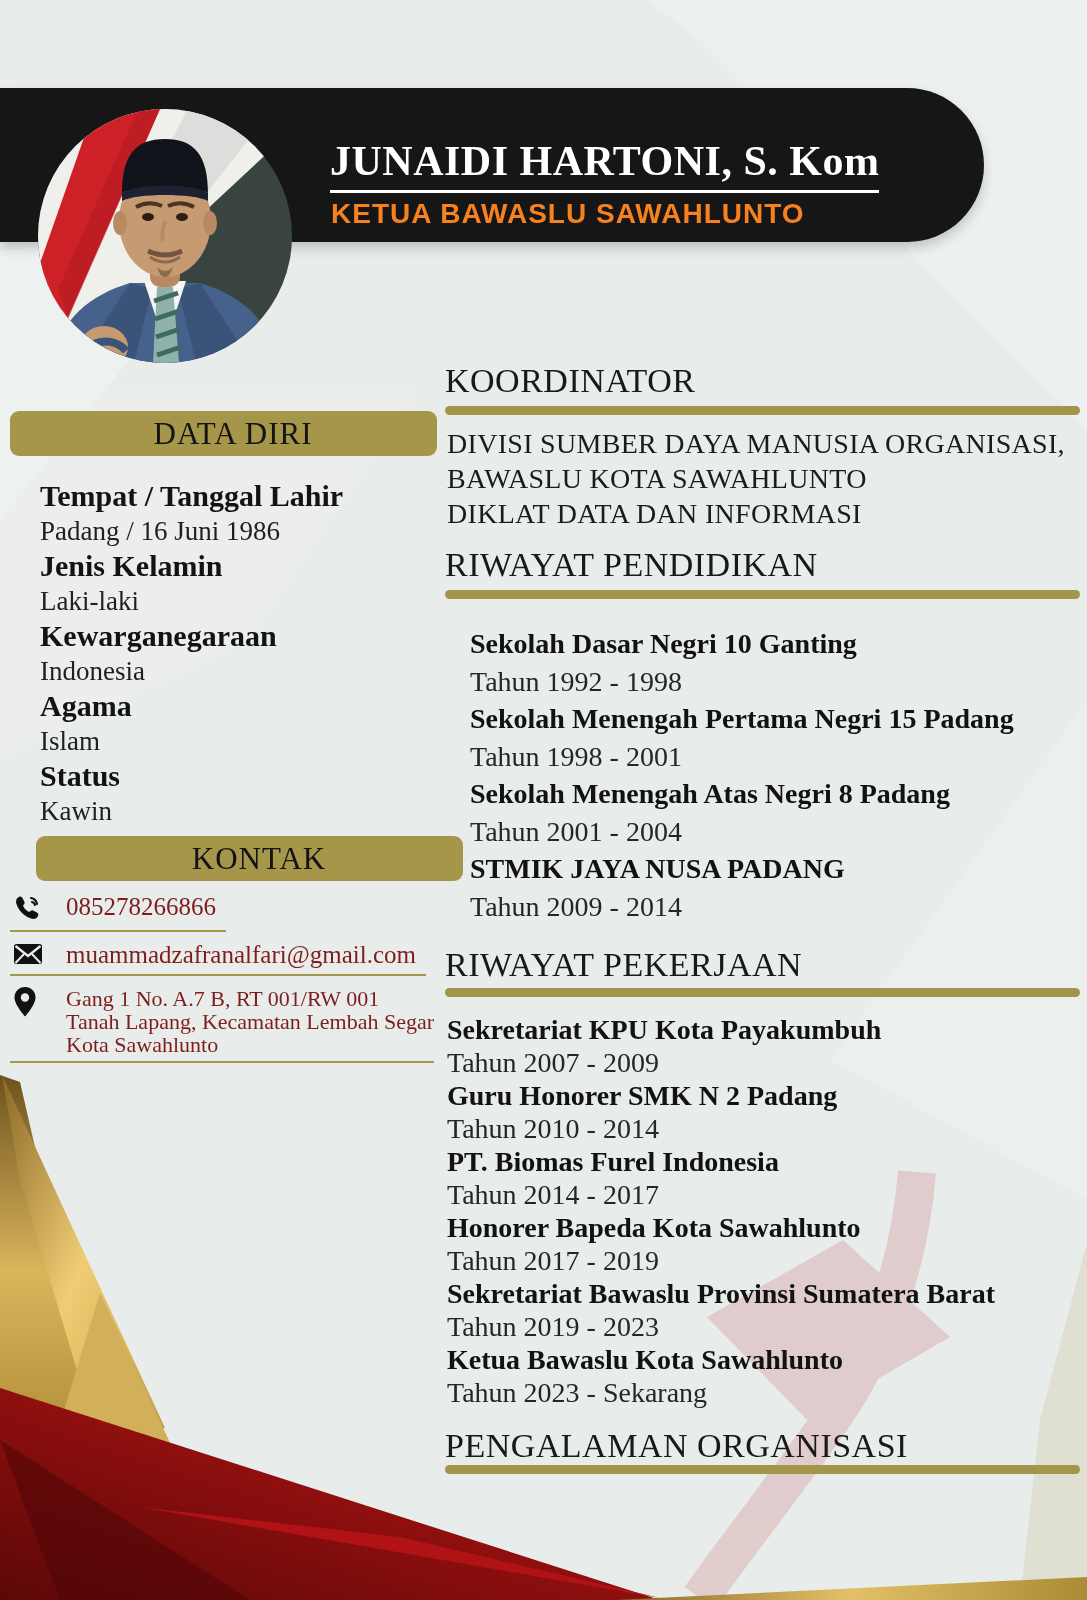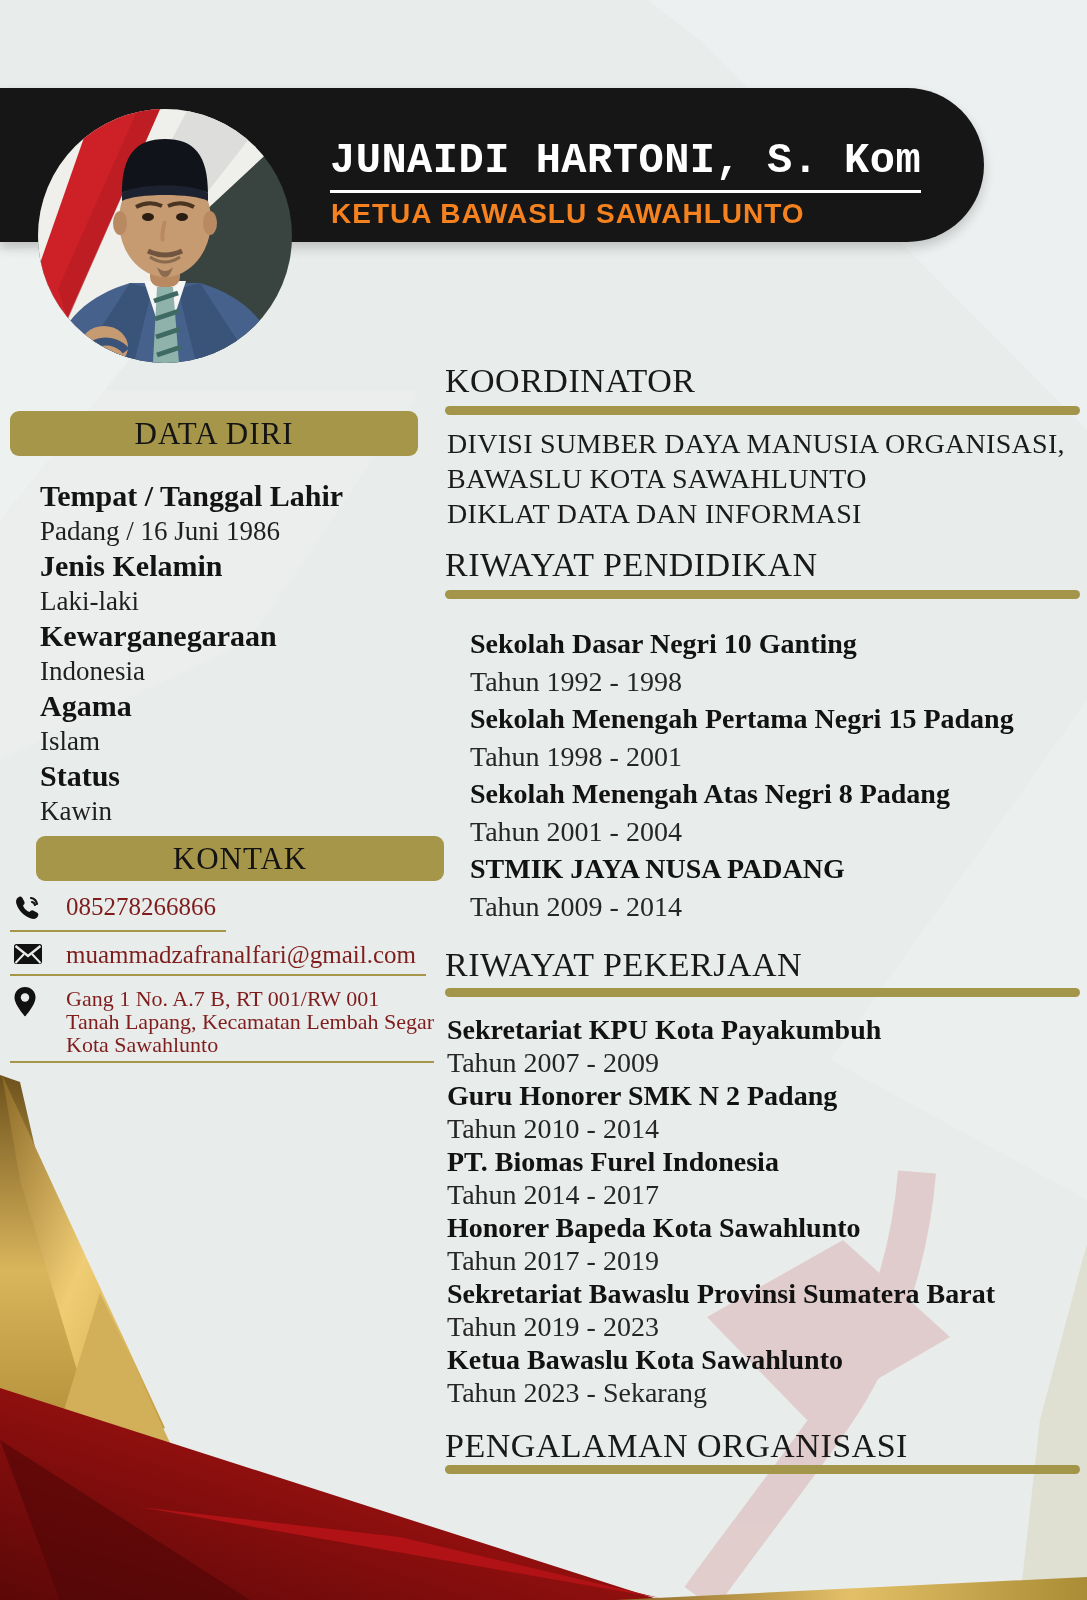--- a/index.html
+++ b/index.html
@@ -10,40 +10,40 @@
   svg.decor{position:absolute;left:0;top:0;pointer-events:none;}
 
   
   .banner{
     position:absolute;left:0;top:88px;width:984px;height:154px;
     background:#161616;border-radius:0 80px 80px 0;
     box-shadow:0 6px 12px rgba(0,0,0,.18);z-index:2;
   }
   .name{
     position:absolute;left:330px;top:52px;
-    font-family:Liberation Mono, monospace;font-weight:800;
+    font-family:Liberation Serif, serif;font-weight:800;
     font-size:42px;line-height:1;color:#ffffff;letter-spacing:.5px;
     border-bottom:3px solid #ffffff;padding-bottom:8px;white-space:nowrap;
   }
   .jobtitle{
     position:absolute;left:331px;top:112px;
     font-family:"Liberation Sans",sans-serif;font-weight:700;
     font-size:28px;line-height:1;color:#f5821f;letter-spacing:1px;white-space:nowrap;
   }
 
   
   .photo{position:absolute;left:38px;top:109px;width:254px;height:254px;
     border-radius:50%;overflow:hidden;z-index:3;}
   .photo svg{display:block;}
 
   
   .goldbar{
     position:absolute;left:10px;width:408px;height:45px;background:#a6964a;
     border-radius:9px;display:flex;align-items:center;justify-content:center;
-    font-size:31px;color:#141414;letter-spacing:1px;z-index:1;
+    font-size:31px;color:#141414;letter-spacing:1px;z-index:1;padding-left:19px;
   }
   #bar-datadiri{top:411px;}
   #bar-kontak{top:836px;margin-left:26px;}
 
   .fields{position:absolute;left:40px;top:478px;width:390px;z-index:1;}
   .field-label{font-size:30px;font-weight:700;color:#131313;line-height:36px;white-space:nowrap;}
   .field-value{font-size:27px;font-weight:400;color:#1f1f1f;line-height:34px;white-space:nowrap;}
 
   .kontak-list{position:absolute;left:10px;top:893px;width:412px;z-index:1;}
   .krow{

